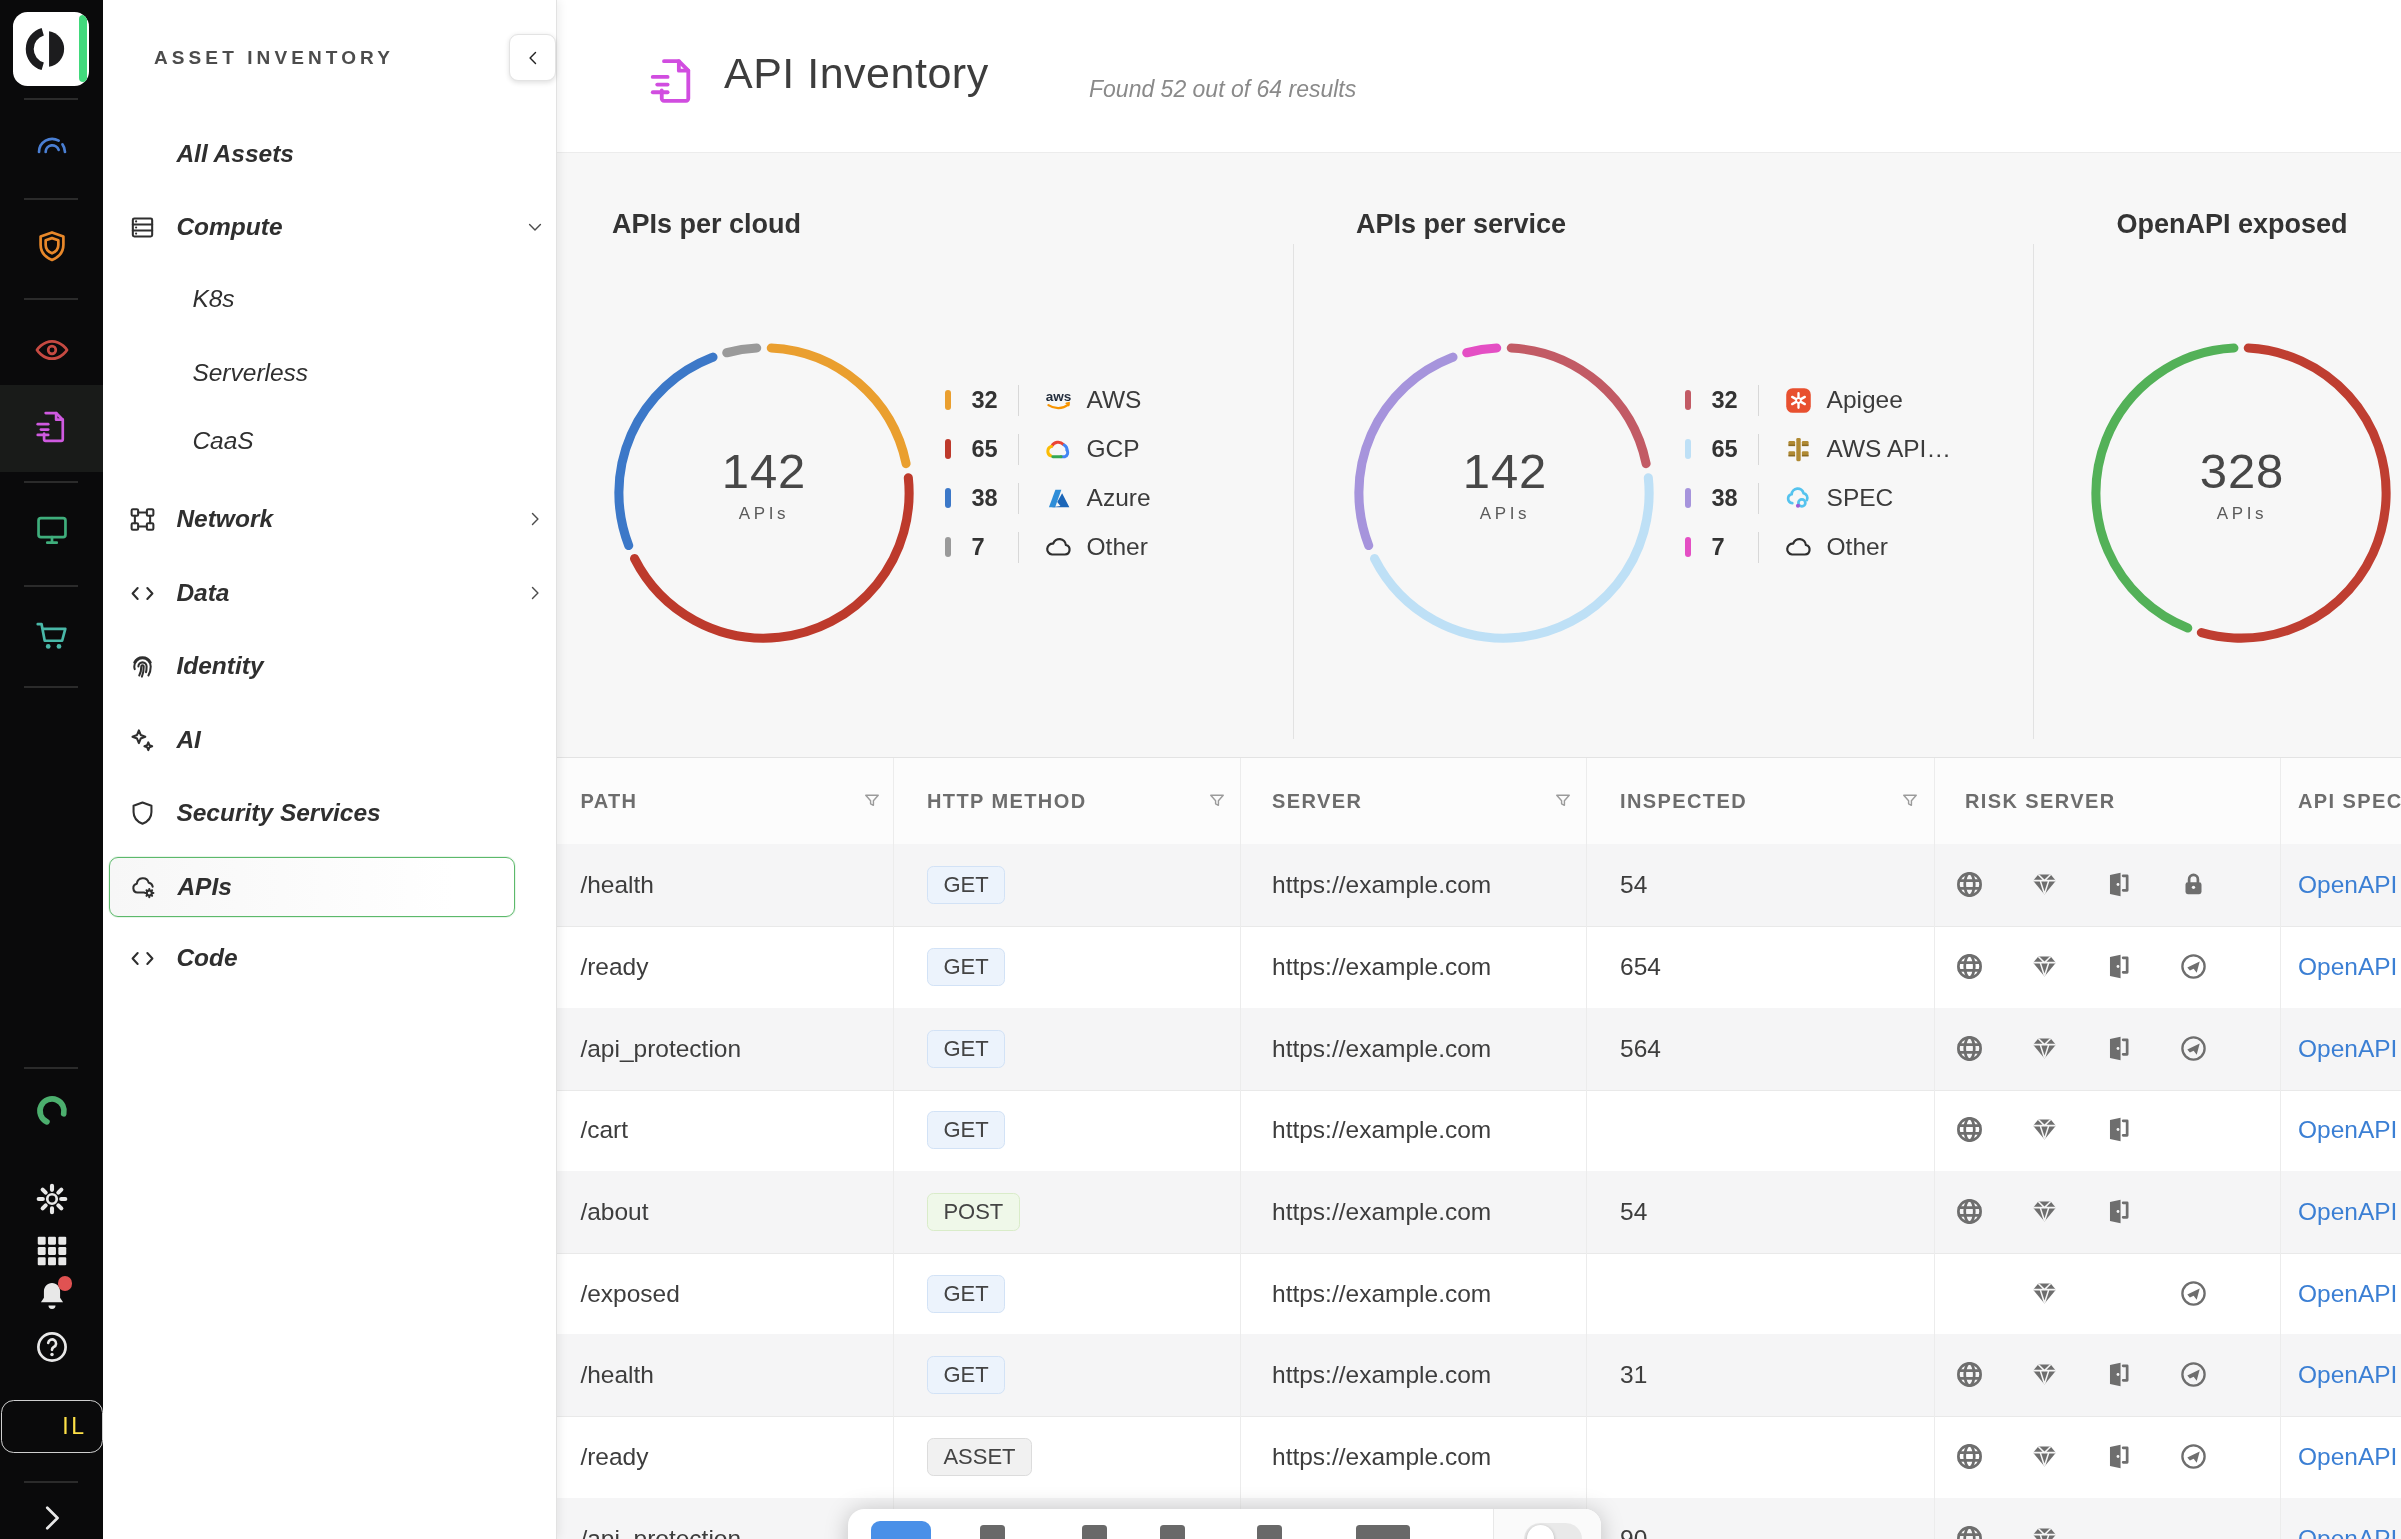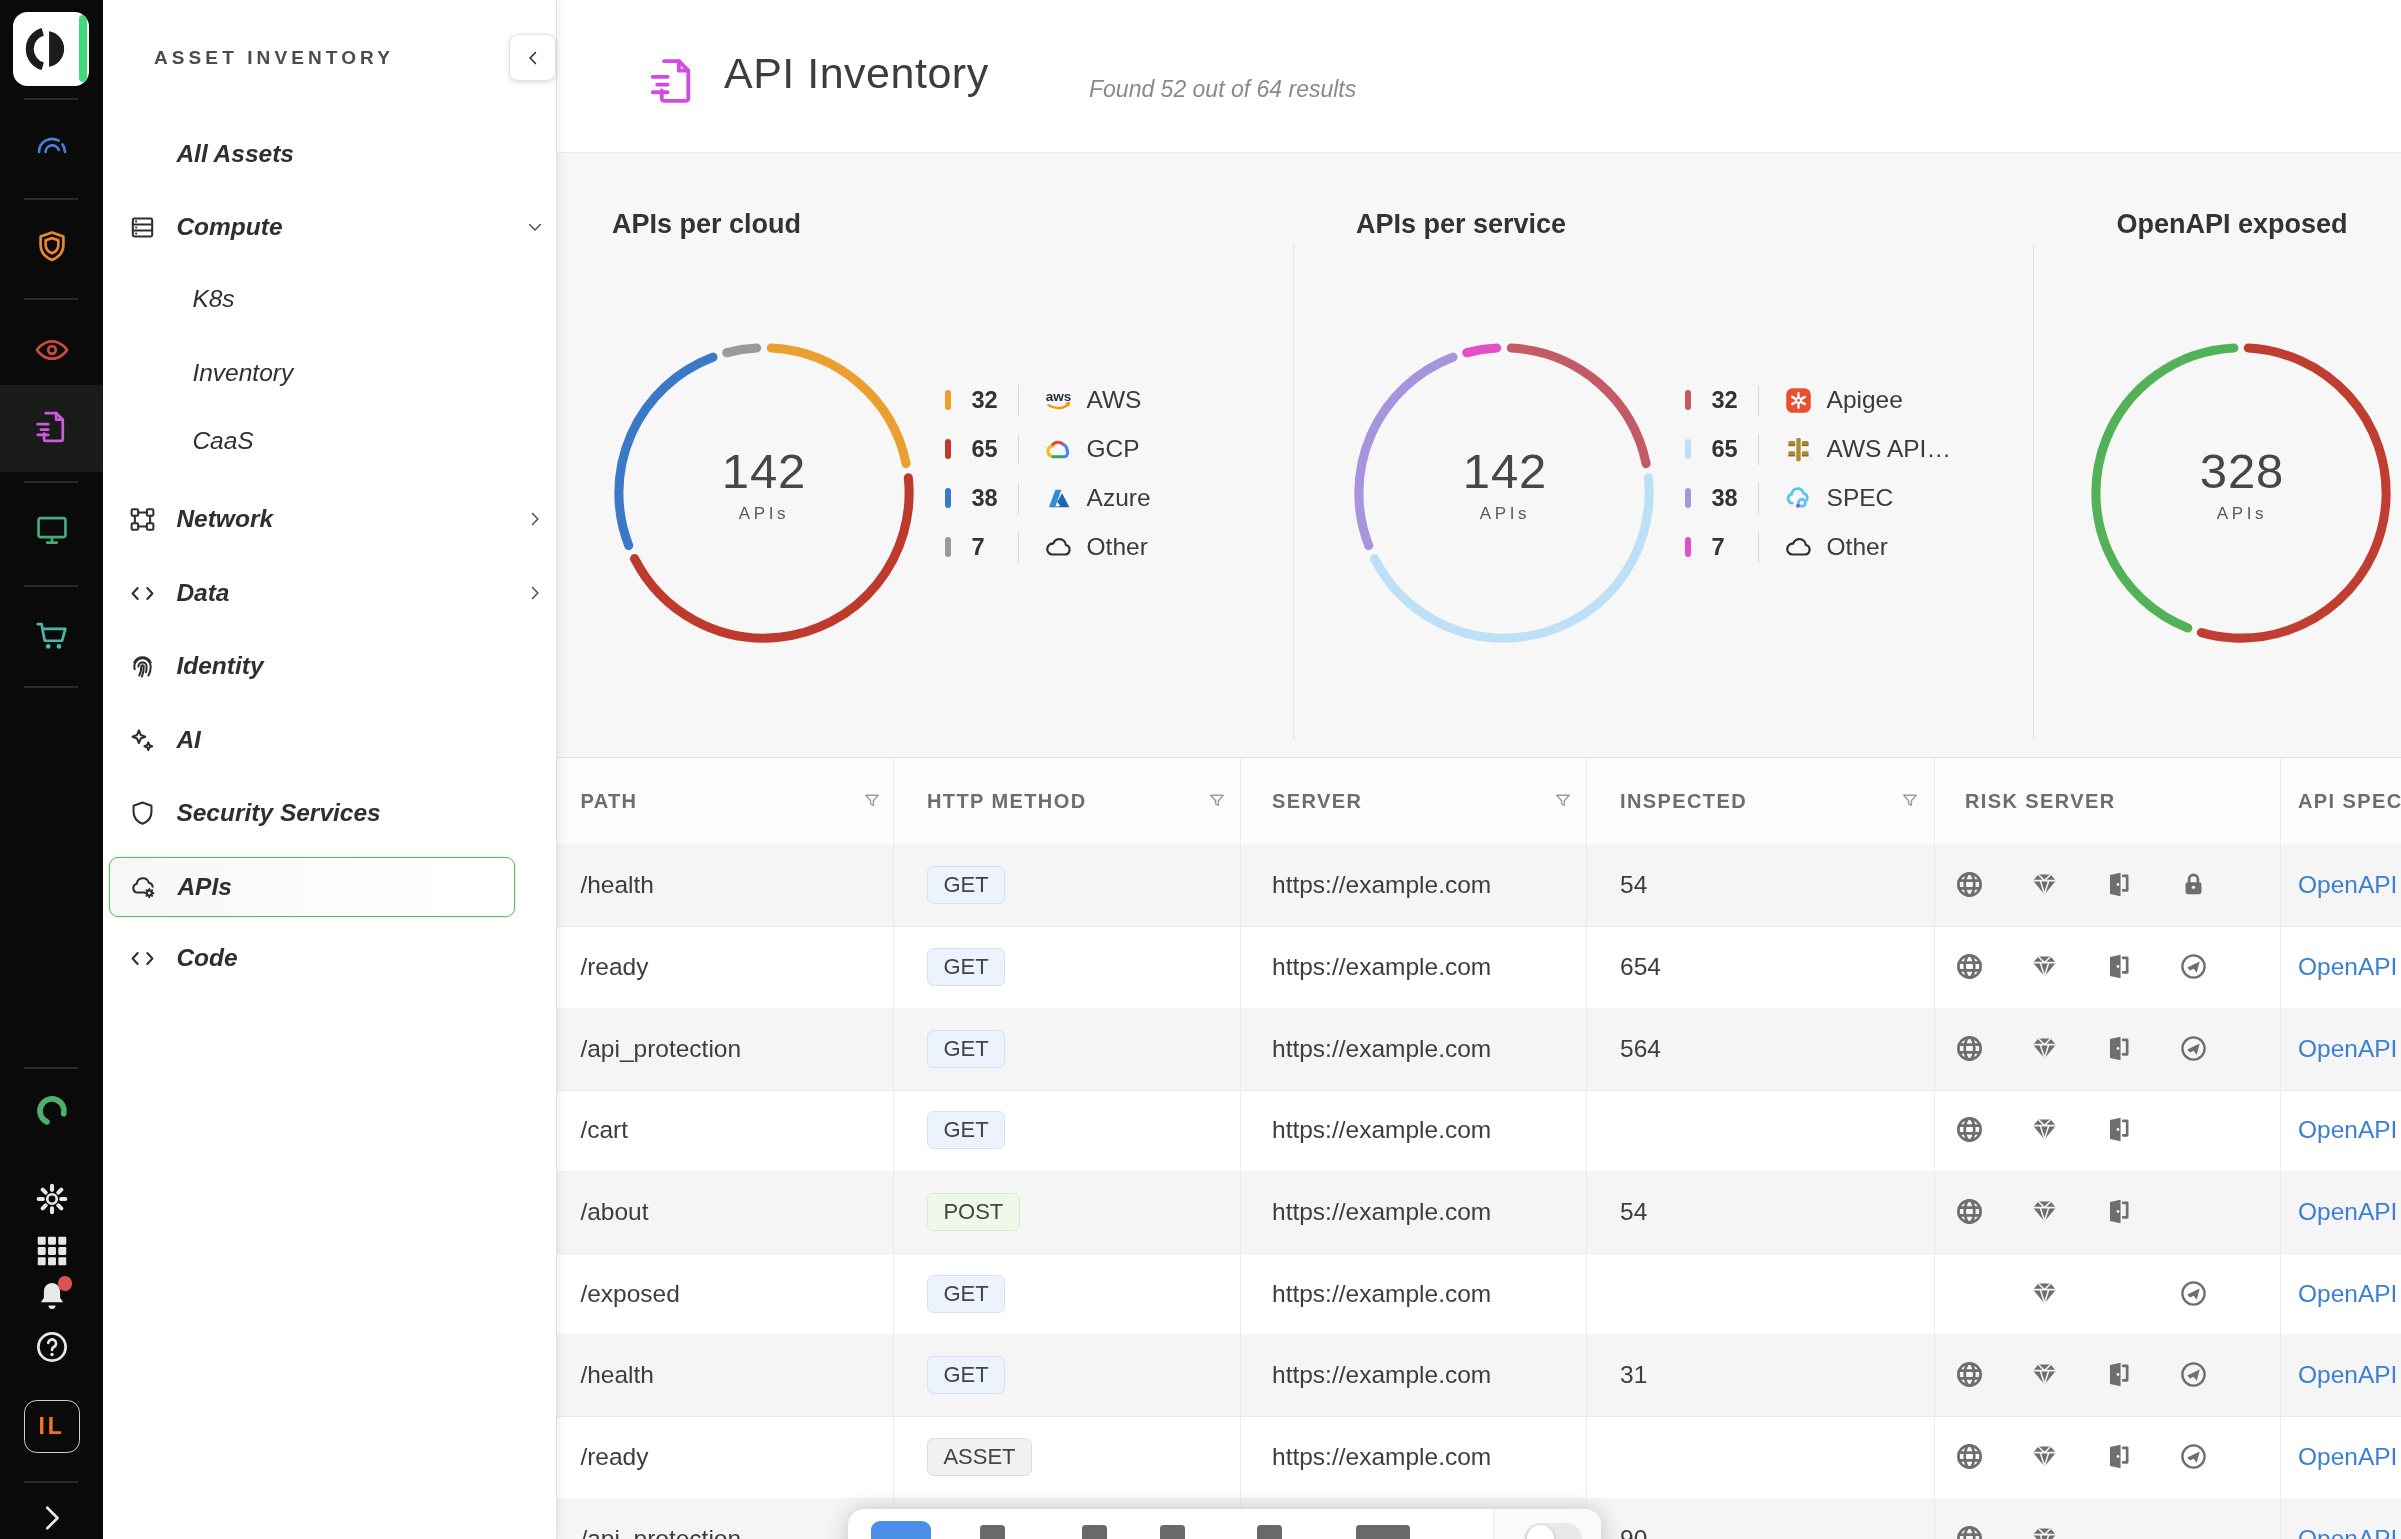--- a/index.html
+++ b/index.html
@@ -11,21 +11,21 @@
 
   
   #rail{position:absolute;left:0;top:0;width:103px;height:1539px;background:#0a0a0b;z-index:40;}
   .rail-item{position:absolute;left:0;width:103px;height:51px;display:flex;align-items:center;justify-content:center;cursor:pointer;}
   .rail-item svg{width:38px;height:38px;}
   .rail-sel-bg{position:absolute;left:0;top:385px;width:103px;height:87px;background:#191b19;}
   .rdiv{position:absolute;left:23.6px;width:54px;height:1.8px;background:#2b2b2b;}
   .logo-box{position:absolute;left:12.7px;top:11.8px;width:76px;height:74px;background:#fff;border-radius:14.5px;overflow:hidden;}
   .logo-box svg{width:56px;height:56px;margin:9px 0 0 5.4px;}
   .green-strip{position:absolute;right:1.8px;top:3.6px;bottom:3.6px;width:8.2px;border-radius:4.5px;background:#41d97c;}
-  .rail-user{width:54px;height:51px;border:1.8px solid #cfcfcf;border-radius:12.7px;color:#f97316;font-size:23px;font-weight:bold;letter-spacing:2.7px;display:flex;align-items:center;justify-content:center;}
+  .rail-user{width:54px;height:51px;border:1.8px solid #cfcfcf;border-radius:12.7px;color:#fde047;font-size:23px;font-weight:normal;letter-spacing:2.7px;display:flex;align-items:center;justify-content:center;padding-left:46px;}
   .bell-dot{position:absolute;top:5.4px;right:31px;width:14.5px;height:14.5px;border-radius:50%;background:#e05252;}
 
   
   #sidebar{position:absolute;left:103px;top:0;width:453px;height:1539px;background:#fff;border-right:0.9px solid #e2e2e2;box-shadow:2.7px 0 9px rgba(0,0,0,.07);z-index:30;}
   .sb-title{position:absolute;left:51px;top:47px;font-size:19px;font-weight:bold;letter-spacing:4.1px;color:#4c4c4c;}
   .collapse-btn{position:absolute;left:406px;top:34px;width:45px;height:45px;background:#fff;border:0.9px solid #e3e3e3;border-radius:9px;box-shadow:0 1.8px 5.4px rgba(0,0,0,.12);display:flex;align-items:center;justify-content:center;cursor:pointer;color:#222;}
   .collapse-btn svg{width:20px;height:20px;}
   .side-item{position:absolute;left:6.4px;width:404px;height:58px;display:flex;align-items:center;cursor:pointer;font-style:italic;color:#2f2f2f;}
   .side-item .ic{position:absolute;left:19px;width:29px;height:29px;color:#2f2f2f;}
   .side-item .ic svg{width:29px;height:29px;}
@@ -655,21 +655,21 @@
             </svg>
           </span>
           </div>
         <div class="side-item lvl1 " style="top:270px">
 
            <span class="lbl">K8s</span>
 
           </div>
         <div class="side-item lvl1 " style="top:344px">
 
-           <span class="lbl">Inventory</span>
+           <span class="lbl">Serverless</span>
 
           </div>
         <div class="side-item lvl1 " style="top:412px">
 
            <span class="lbl">CaaS</span>
 
           </div>
         <div class="side-item lvl0 " style="top:490px">
            <span class="ic">
             <svg viewBox="0 0 24 24">

